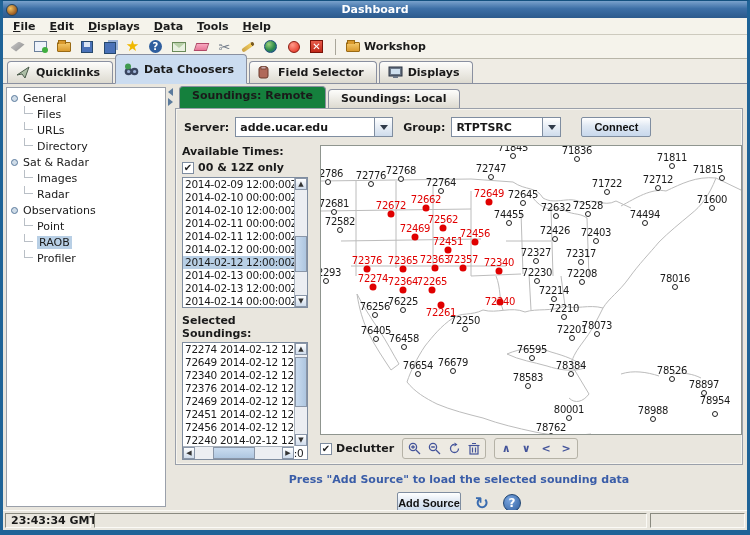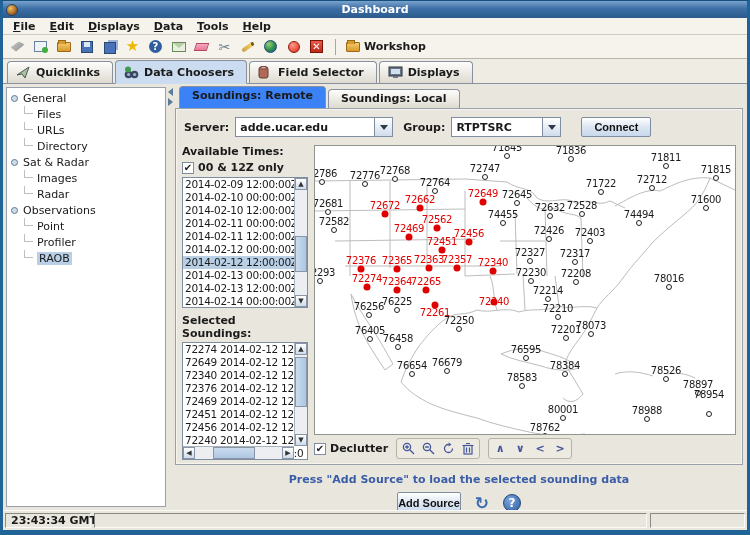--- a/index.html
+++ b/index.html
@@ -51,55 +51,55 @@
   .ic-rec { width:12px; height:12px; border-radius:50%; background:radial-gradient(circle at 35% 30%,#ff9a8a,#e02818); border:1px solid #8a1a10; }
   .ic-stop { width:13px; height:13px; background:linear-gradient(180deg,#e85a4a,#c02818); border:1px solid #7a1208; color:#fff; font-size:10px;
              font-weight:bold; display:flex; align-items:center; justify-content:center; }
 
   
   .maintabs { height:25px; flex:0 0 25px; background:#efece4; display:flex; align-items:flex-end; padding-left:4px;
               border-bottom:1px solid #8a90a0; }
   .mtab { display:flex; align-items:center; gap:5px; font-weight:bold; padding:3px 12px 3px 8px;
           border:1px solid #8a90a0; border-bottom:none; border-radius:4px 4px 0 0; margin-right:2px;
           background:linear-gradient(180deg,#fdfdfb,#dddad0); height:22px; }
-  .mtab.sel { background:#cbdcf0; height:24px; margin-bottom:-1px; border-bottom:1px solid #cbdcf0; }
+  .mtab.sel { background:#cbdcf0; height:30px; margin-bottom:-1px; border-bottom:1px solid #cbdcf0; }
   .tabic { width:15px; height:13px; position:relative; }
 
   
   .content { flex:1 1 auto; display:flex; background:#e9e6de; overflow:hidden; }
   .treepanel { width:160px; flex:0 0 160px; margin:3px 0 3px 3px; background:#fff; border:1px solid #9aa0aa; overflow:hidden; padding:2px 0 0 4px; }
   .trow { height:16px; display:flex; align-items:center; white-space:nowrap; }
   .knob { width:7px; height:7px; border:1px solid #5b7a9c; border-radius:50%; background:#cfdce8; margin-right:5px; flex:0 0 7px; }
   .tick { width:9px; height:8px; border-left:1px solid #b9bfc6; border-bottom:1px solid #b9bfc6; margin:-8px 4px 0 3px; flex:0 0 9px; }
   .tchild { padding-left:10px; }
   .tlabel.sel { background:#b8cfe5; padding:0 2px; }
 
   .splitter { width:9px; flex:0 0 9px; display:flex; flex-direction:column; align-items:center; padding-top:4px; gap:2px; }
   .sparrow { width:0; height:0; border-top:4px solid transparent; border-bottom:4px solid transparent; }
   .sp-l { border-right:5px solid #5b7a9c; }
   .sp-r { border-left:5px solid #5b7a9c; }
 
   .rightpanel { flex:1 1 auto; display:flex; flex-direction:column; padding:3px 4px 0 0; overflow:hidden; }
   .subtabs { display:flex; align-items:flex-end; height:21px; padding-left:4px; }
   .stab { font-weight:bold; padding:2px 12px; border:1px solid #8a90a0; border-bottom:none; border-radius:4px 4px 0 0;
           margin-right:2px; background:linear-gradient(180deg,#fdfdfb,#dddad0); height:19px; }
-  .stab.sel { background:#3b82f6; height:23px; margin-bottom:-1px; }
+  .stab.sel { background:#15803d; height:23px; margin-bottom:-1px; }
   .chooserbox { flex:0 0 auto; border:1px solid #9aa0aa; box-shadow:inset 0 0 0 1px #f6f4ee; padding:6px 6px 4px 6px; background:#e9e6de; }
 
   .serverrow { display:flex; align-items:center; gap:6px; margin:2px 0 8px 2px; }
   .lbl { font-weight:bold; }
   .combo { height:20px; background:#fff; border:1px solid #7f8da0; display:flex; align-items:center; }
   .combo .cval { flex:1; padding:0 4px; font-weight:bold; white-space:nowrap; overflow:hidden; }
   .combo .cbtn { width:18px; height:100%; background:linear-gradient(180deg,#fff,#cfdcec); border-left:1px solid #7f8da0;
                  display:flex; align-items:center; justify-content:center; }
   .darr { width:0; height:0; border-left:4px solid transparent; border-right:4px solid transparent; border-top:5px solid #2f3a4a; }
   .btn { background:linear-gradient(180deg,#ffffff,#dfe8f3 45%,#c8d8ec); border:1px solid #7f8da0; border-radius:2px;
          font-weight:bold; font-size:11px; padding:3px 12px; color:#111; }
 
-  .mainrow { display:flex; gap:6px; }
+  .mainrow { display:flex; gap:12px; }
   .leftcol { width:126px; flex:0 0 126px; }
   .check { width:12px; height:12px; background:#fff; border:1px solid #7f8da0; display:inline-flex; align-items:center;
            justify-content:center; font-size:10px; font-weight:bold; color:#222; line-height:10px; }
   .ckrow { display:flex; align-items:center; gap:4px; margin:3px 0 3px 0; font-weight:bold; white-space:nowrap; }
 
   .listbox { position:relative; background:#fff; border:1px solid #7f8da0; overflow:hidden; }
   .times-list { height:131px; }
   .snd-list { height:118px; }
   .lrow { height:13px; line-height:13px; font-size:10.5px; white-space:nowrap; padding-left:2px; letter-spacing:-0.3px; }
   .lrow.sel { background:#b8cfe5; }
@@ -275,25 +275,25 @@
         <div class="trow">
           <span class="knob"></span>
           <span class="tlabel">Observations</span>
         </div>
         <div class="trow tchild">
           <span class="tick"></span>
           <span class="tlabel">Point</span>
         </div>
         <div class="trow tchild">
           <span class="tick"></span>
+          <span class="tlabel sel">RAOB</span>
+        </div>
+        <div class="trow tchild">
+          <span class="tick"></span>
           <span class="tlabel">Profiler</span>
-        </div>
-        <div class="trow tchild">
-          <span class="tick"></span>
-          <span class="tlabel sel">RAOB</span>
         </div>
       </div>
 
     <div class="splitter">
       <span class="sparrow sp-l"></span>
       <span class="sparrow sp-r"></span>
     </div>
 
     <div class="rightpanel">
       <div class="subtabs">
@@ -402,21 +402,21 @@
                   <span class="slab b" style="left: 120px; top: 42px;">72764</span>
                   <span class="stn b" style="left: 120px; top: 45px;"></span>
                   <span class="slab b" style="left: 192px; top: 7px;">71845</span>
                   <span class="stn b" style="left: 192px; top: 10px;"></span>
                   <span class="slab b" style="left: 170px; top: 28px;">72747</span>
                   <span class="stn b" style="left: 170px; top: 31px;"></span>
                   <span class="slab b" style="left: 256px; top: 10px;">71836</span>
                   <span class="stn b" style="left: 256px; top: 13px;"></span>
                   <span class="slab b" style="left: 351px; top: 17px;">71811</span>
                   <span class="stn b" style="left: 351px; top: 20px;"></span>
-                  <span class="slab b" style="left: 401px; top: 29px;">71815</span>
+                  <span class="slab b" style="left: 387px; top: 29px;">71815</span>
                   <span class="stn b" style="left: 401px; top: 32px;"></span>
                   <span class="slab b" style="left: 286px; top: 43px;">71722</span>
                   <span class="stn b" style="left: 286px; top: 46px;"></span>
                   <span class="slab b" style="left: 337px; top: 39px;">72712</span>
                   <span class="stn b" style="left: 337px; top: 42px;"></span>
                   <span class="slab b" style="left: 391px; top: 59px;">71600</span>
                   <span class="stn b" style="left: 391px; top: 62px;"></span>
                   <span class="slab b" style="left: 13px; top: 63px;">72681</span>
                   <span class="stn b" style="left: 13px; top: 66px;"></span>
                   <span class="slab b" style="left: 202px; top: 54px;">72645</span>
@@ -472,21 +472,21 @@
                   <span class="slab b" style="left: 132px; top: 222px;">76679</span>
                   <span class="stn b" style="left: 132px; top: 225px;"></span>
                   <span class="slab b" style="left: 250px; top: 225px;">78384</span>
                   <span class="stn b" style="left: 250px; top: 228px;"></span>
                   <span class="slab b" style="left: 207px; top: 237px;">78583</span>
                   <span class="stn b" style="left: 207px; top: 240px;"></span>
                   <span class="slab b" style="left: 351px; top: 230px;">78526</span>
                   <span class="stn b" style="left: 351px; top: 233px;"></span>
                   <span class="slab b" style="left: 383px; top: 244px;">78897</span>
                   <span class="stn b" style="left: 383px; top: 247px;"></span>
-                  <span class="slab b" style="left: 394px; top: 254px;">78954</span>
+                  <span class="slab b" style="left: 394px; top: 260px;">78954</span>
                   <span class="stn b" style="left: 394px; top: 268px;"></span>
                   <span class="slab b" style="left: 332px; top: 270px;">78988</span>
                   <span class="stn b" style="left: 332px; top: 273px;"></span>
                   <span class="slab b" style="left: 248px; top: 269px;">80001</span>
                   <span class="stn b" style="left: 248px; top: 272px;"></span>
                   <span class="slab b" style="left: 230px; top: 287px;">78762</span>
                   <span class="stn b" style="left: 230px; top: 290px;"></span>
                   <span class="slab r" style="left: 168px; top: 53px;">72649</span>
                   <span class="stn r" style="left: 168px; top: 56px;"></span>
                   <span class="slab r" style="left: 70px; top: 65px;">72672</span>

